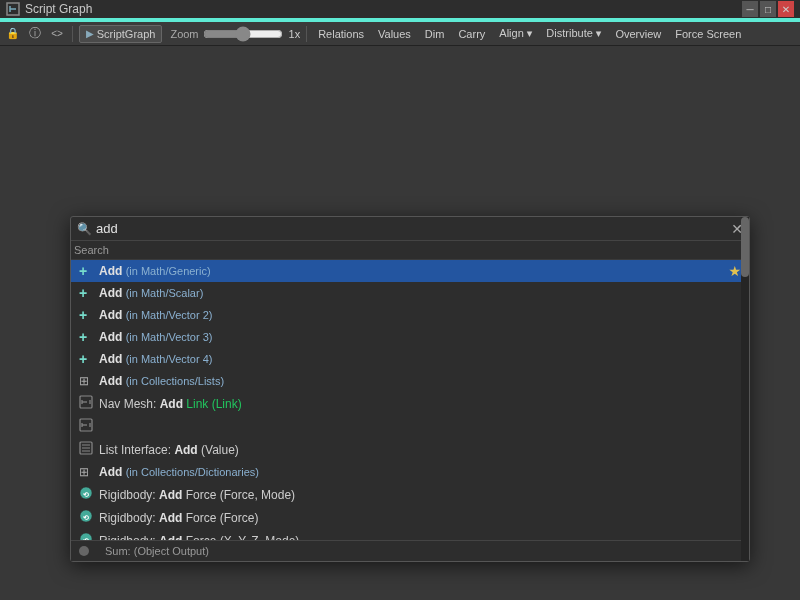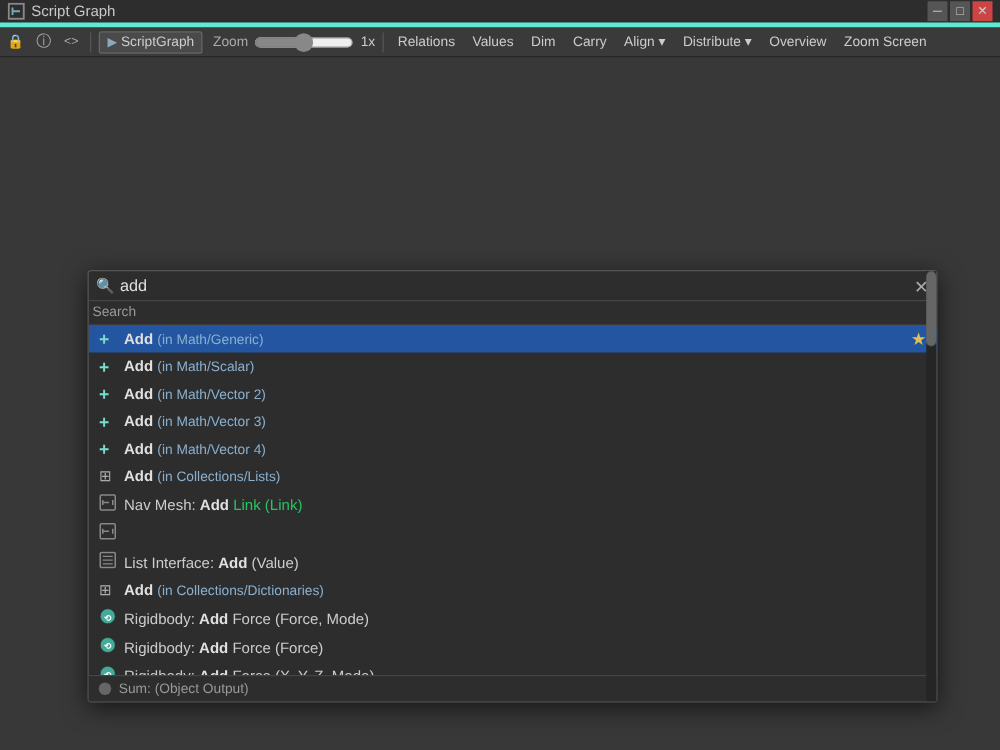--- a/index.html
+++ b/index.html
@@ -182,21 +182,21 @@
     #bottom-row {
       position: absolute;
       bottom: 0;
       left: 70px;
       width: 680px;
       background: #2d2d2d;
       border-top: 1px solid #444;
       padding: 4px 8px;
       display: flex;
       align-items: center;
-      gap: 6px;
+      gap: 16px;
     }
     #status-dot {
       width: 10px; height: 10px;
       background: #666;
       border-radius: 50%;
     }
 
     
     #main {
       display: flex;
@@ -258,21 +258,21 @@
   <button class="tb-btn tb-btn-dropdown">
       <span>Align ▾</span>
     </button>
   <button class="tb-btn tb-btn-dropdown">
       <span>Distribute ▾</span>
     </button>
   <button class="tb-btn">
       <span>Overview</span>
     </button>
   <button class="tb-btn">
-      <span>Zoom Screen</span>
+      <span>Force Screen</span>
     </button>
 </div>
 
 <div id="main">
   <div id="canvas-area" style="width:100%; height:100%; background:#383838; position:relative;">
 
     <div id="search-dialog">
 
       <div id="search-input-row">
         <span id="search-icon-span">🔍</span>

